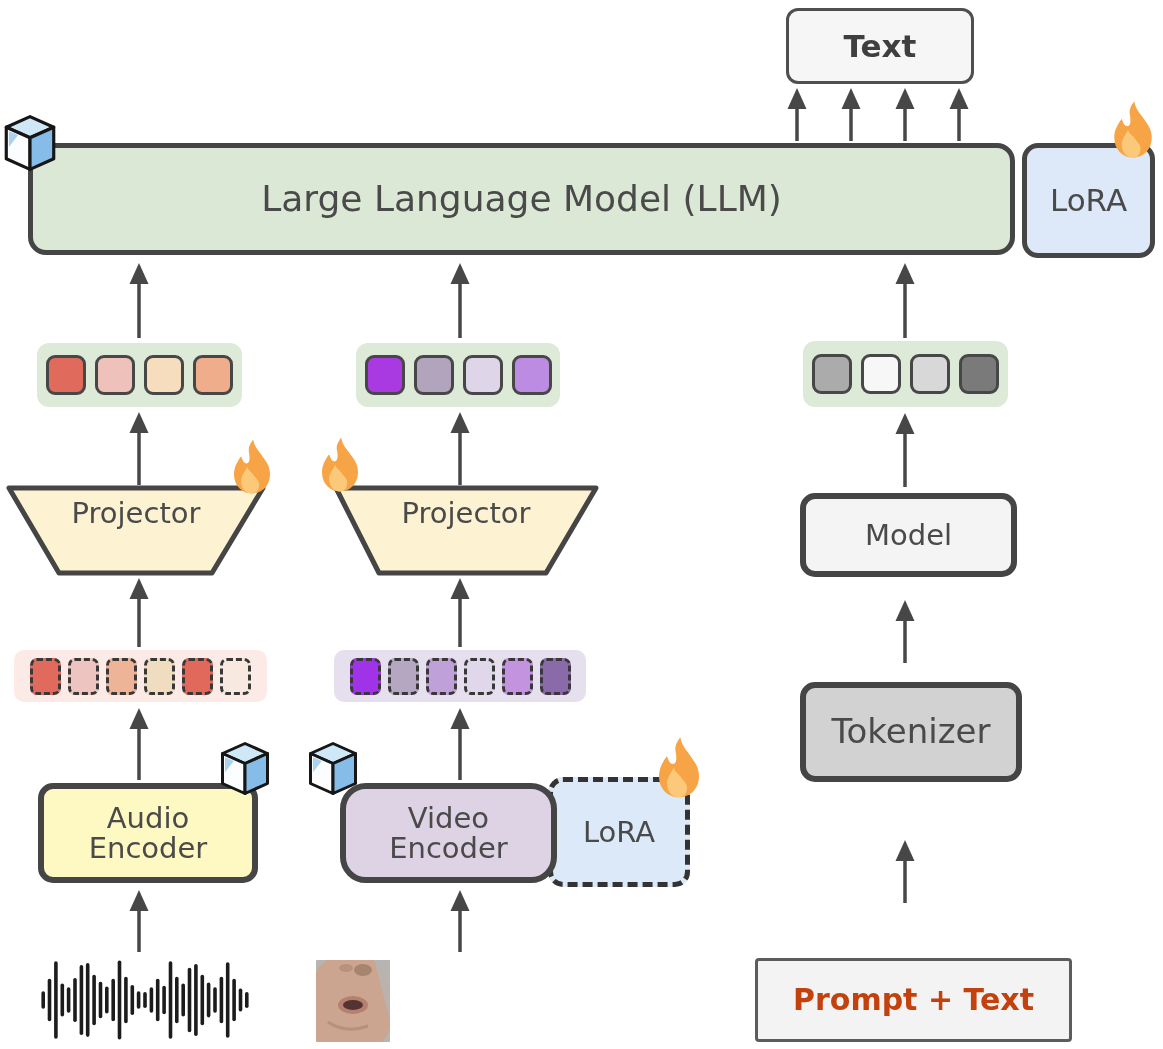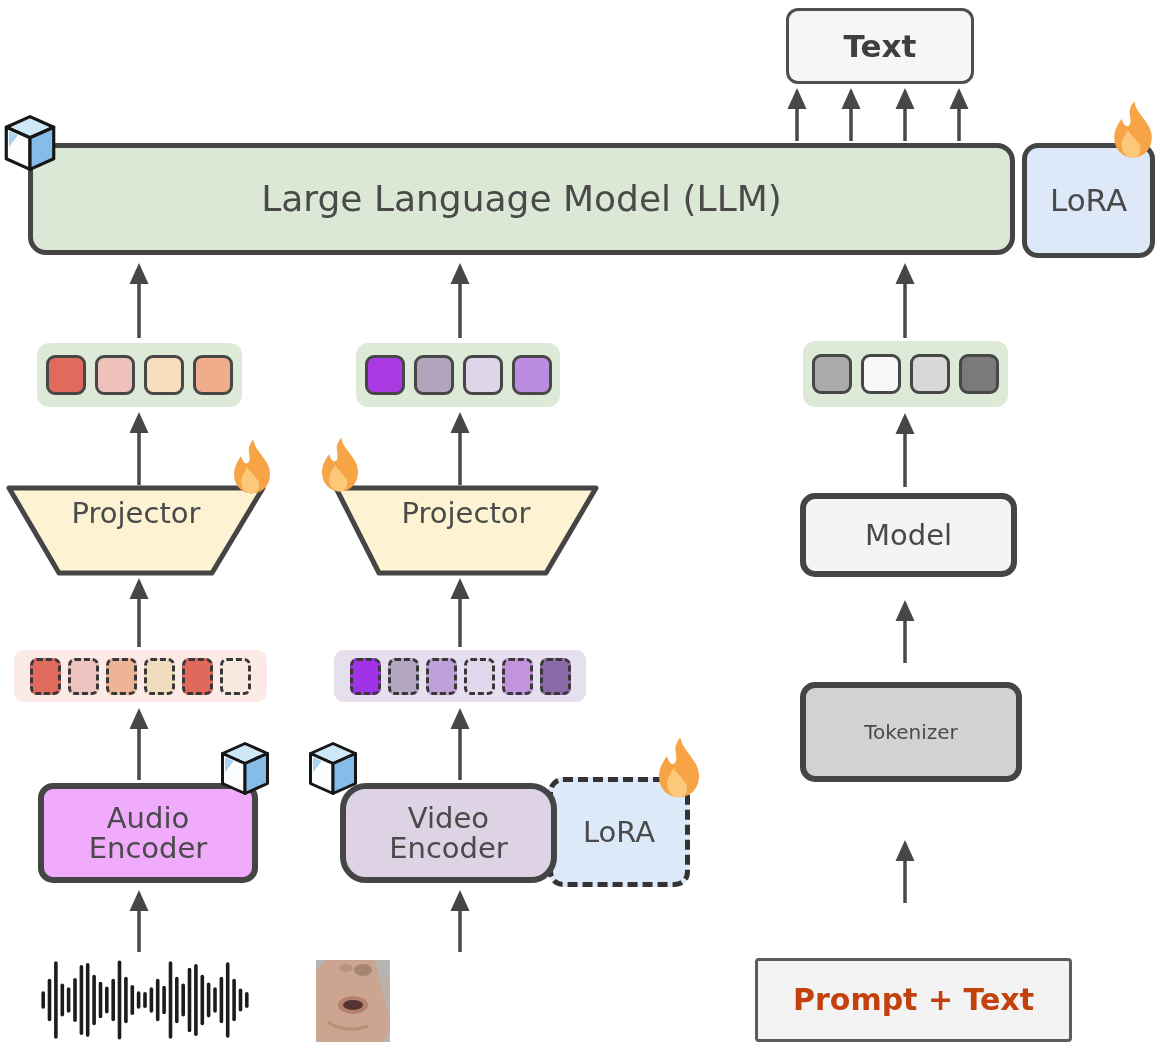--- a/index.html
+++ b/index.html
@@ -153,37 +153,37 @@
     </div>
   <div class="token-row" style="left: 334px; top: 650px; width: 252px; height: 52px; gap: 7px; border-radius: 10px; background: rgb(230, 223, 237);">
       <div class="token-cell small" style="background: rgb(160, 51, 232);"></div>
       <div class="token-cell small" style="background: rgb(181, 166, 194);"></div>
       <div class="token-cell small" style="background: rgb(192, 160, 216);"></div>
       <div class="token-cell small" style="background: rgb(224, 216, 234);"></div>
       <div class="token-cell small" style="background: rgb(196, 147, 224);"></div>
       <div class="token-cell small" style="background: rgb(138, 106, 168);"></div>
     </div>
 
-  <div class="box" style="left:38px;top:783px;width:220px;height:100px;background:#f0abfc;border-width:6px;border-radius:15px;flex-direction:column;">
+  <div class="box" style="left:38px;top:783px;width:220px;height:100px;background:#fef9c3;border-width:6px;border-radius:15px;flex-direction:column;">
     <span class="enc-label">Audio</span>
     <span class="enc-label">Encoder</span>
   </div>
 
   <div class="box" style="left:548px;top:777px;width:142px;height:110px;background:#dce9f8;border:5px dashed #333333;border-radius:15px;font-size:29px;z-index:1;">
     <span>LoRA</span>
   </div>
   <div class="box" style="left:340px;top:783px;width:217px;height:100px;background:#ddd3e5;border-width:6px;border-radius:26px;flex-direction:column;z-index:2;">
     <span class="enc-label">Video</span>
     <span class="enc-label">Encoder</span>
   </div>
 
   <div class="box" style="left:800px;top:493px;width:217px;height:84px;background:#f4f4f4;border-width:6px;border-radius:15px;font-size:29px;">
     <span>Model</span>
   </div>
-  <div class="box" style="left:800px;top:682px;width:222px;height:100px;background:#d2d2d2;border-width:6px;border-radius:15px;font-size:20px;">
+  <div class="box" style="left:800px;top:682px;width:222px;height:100px;background:#d2d2d2;border-width:6px;border-radius:15px;font-size:34px;">
     <span>Tokenizer</span>
   </div>
   <div class="box" style="left:755px;top:958px;width:317px;height:84px;background:#f3f3f3;border-width:3px;border-color:#5c5c5c;border-radius:4px;font-size:30px;font-weight:bold;color:#c2410c;">
     <span>Prompt + Text</span>
   </div>
 
   <svg class="icon" style="left:3px;top:114px;" width="54" height="58" viewBox="0 0 40 44">
     <polygon points="20,2 38,10 20,18 2,10" fill="#cfe8f8" stroke="#161616" stroke-width="2.4" stroke-linejoin="round"></polygon>
     <polygon points="2,10 20,18 20,42 2,34" fill="#fbfdff" stroke="#161616" stroke-width="2.4" stroke-linejoin="round"></polygon>
     <polygon points="4,13 11,16 4,25" fill="#a8d2ef"></polygon>

